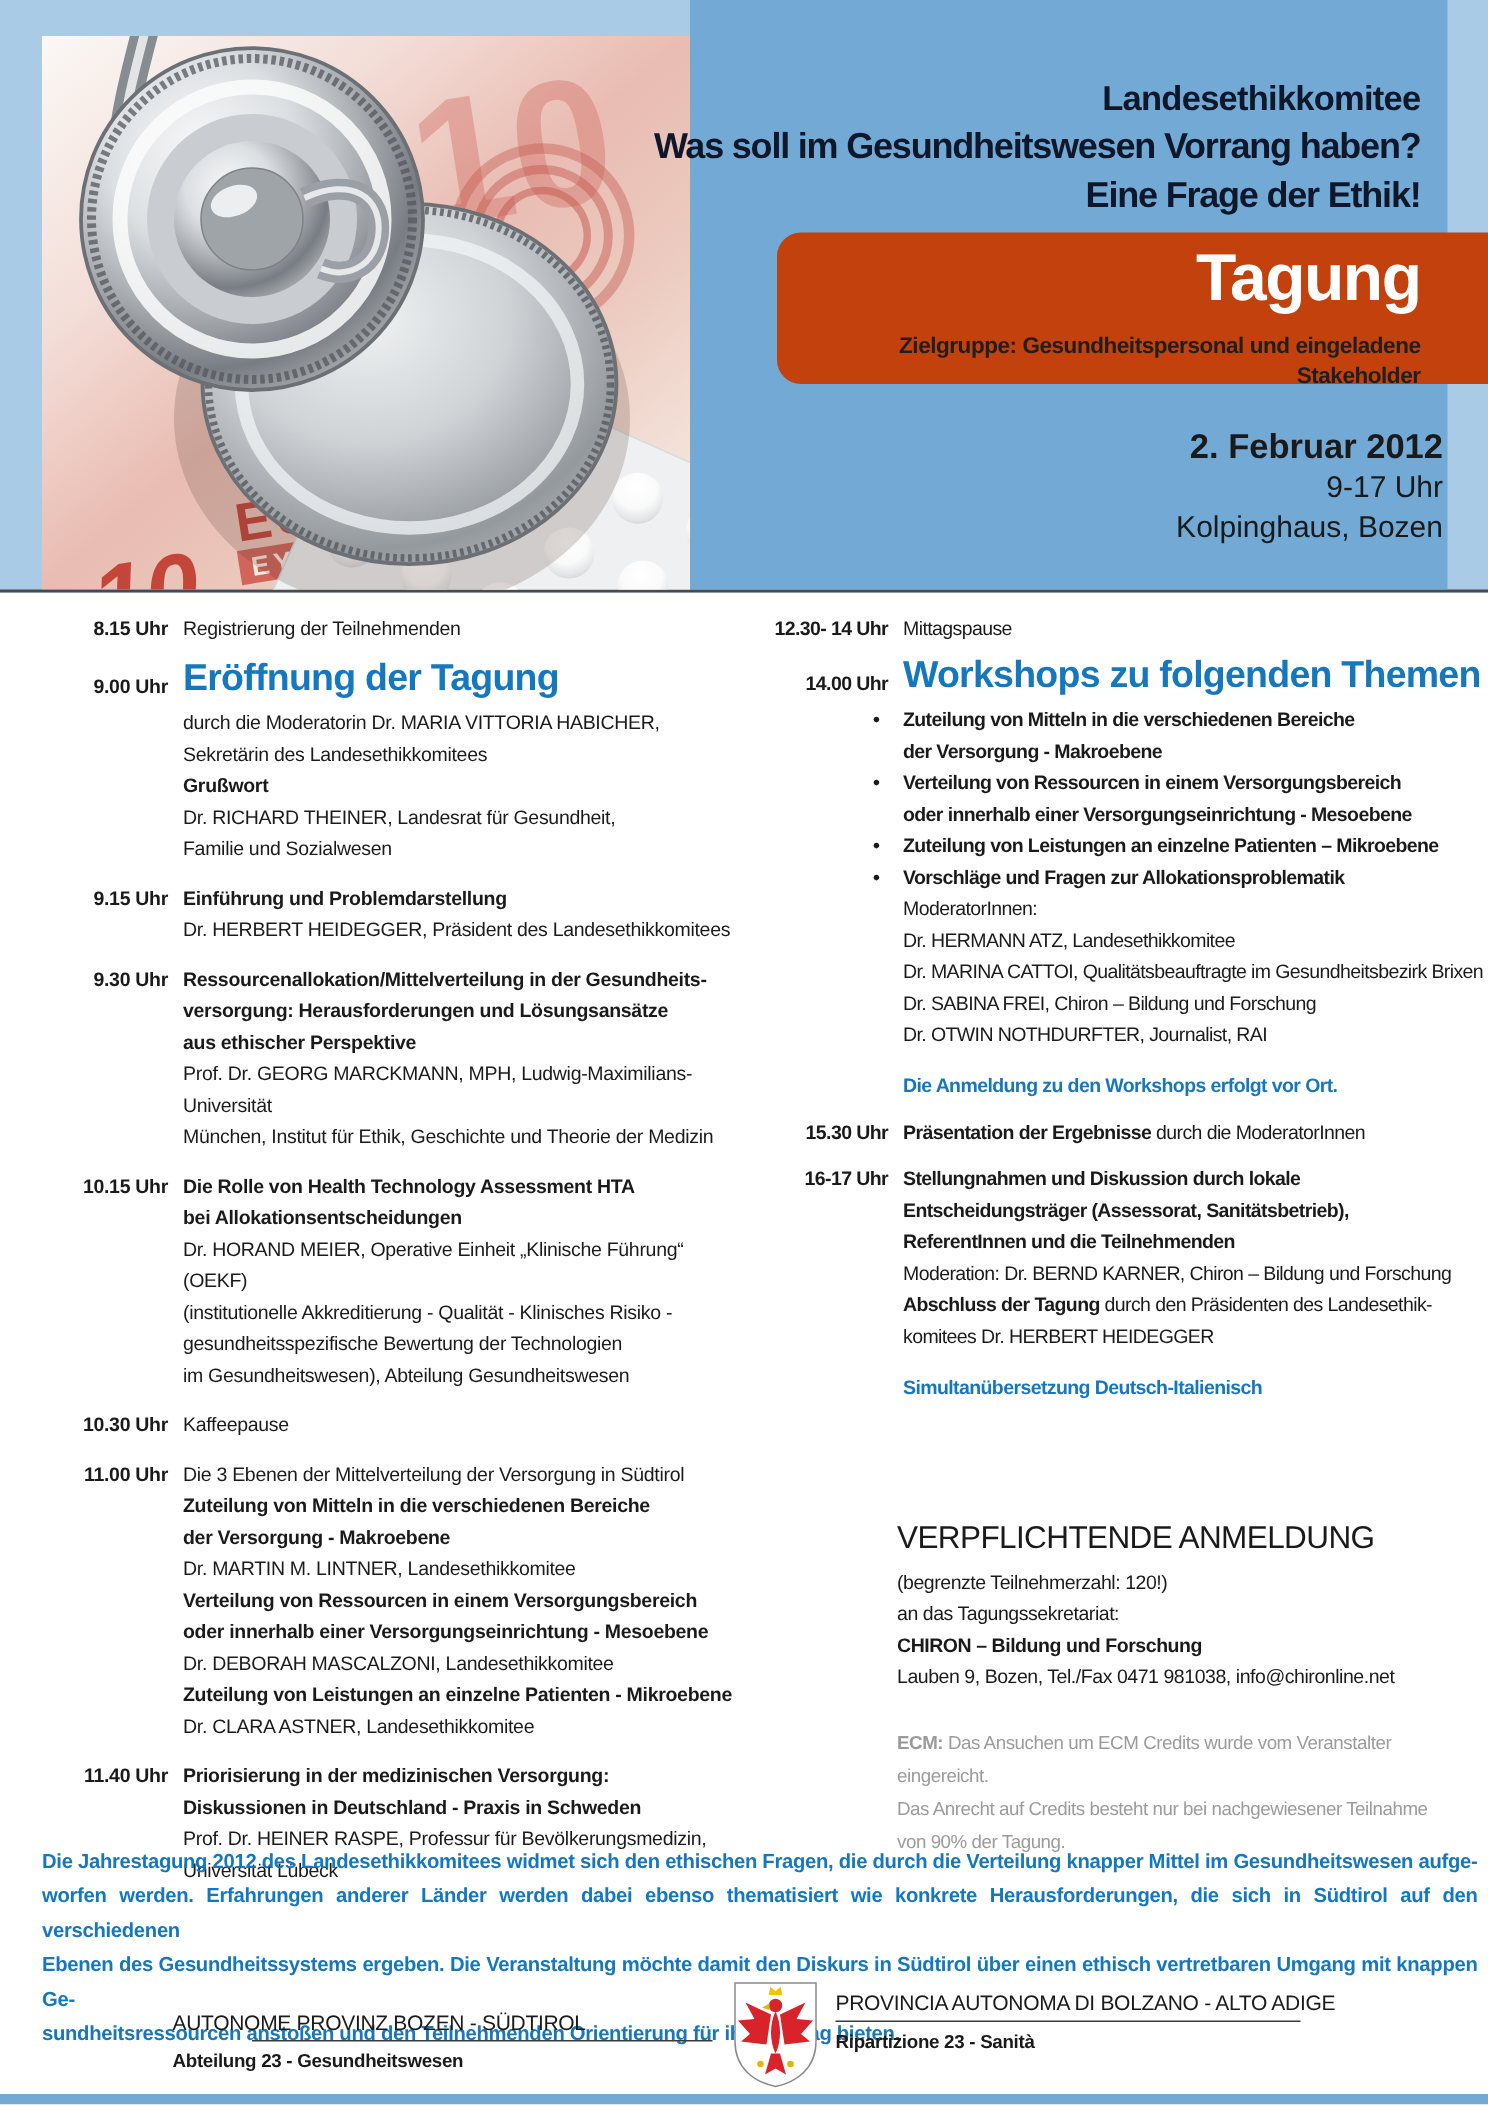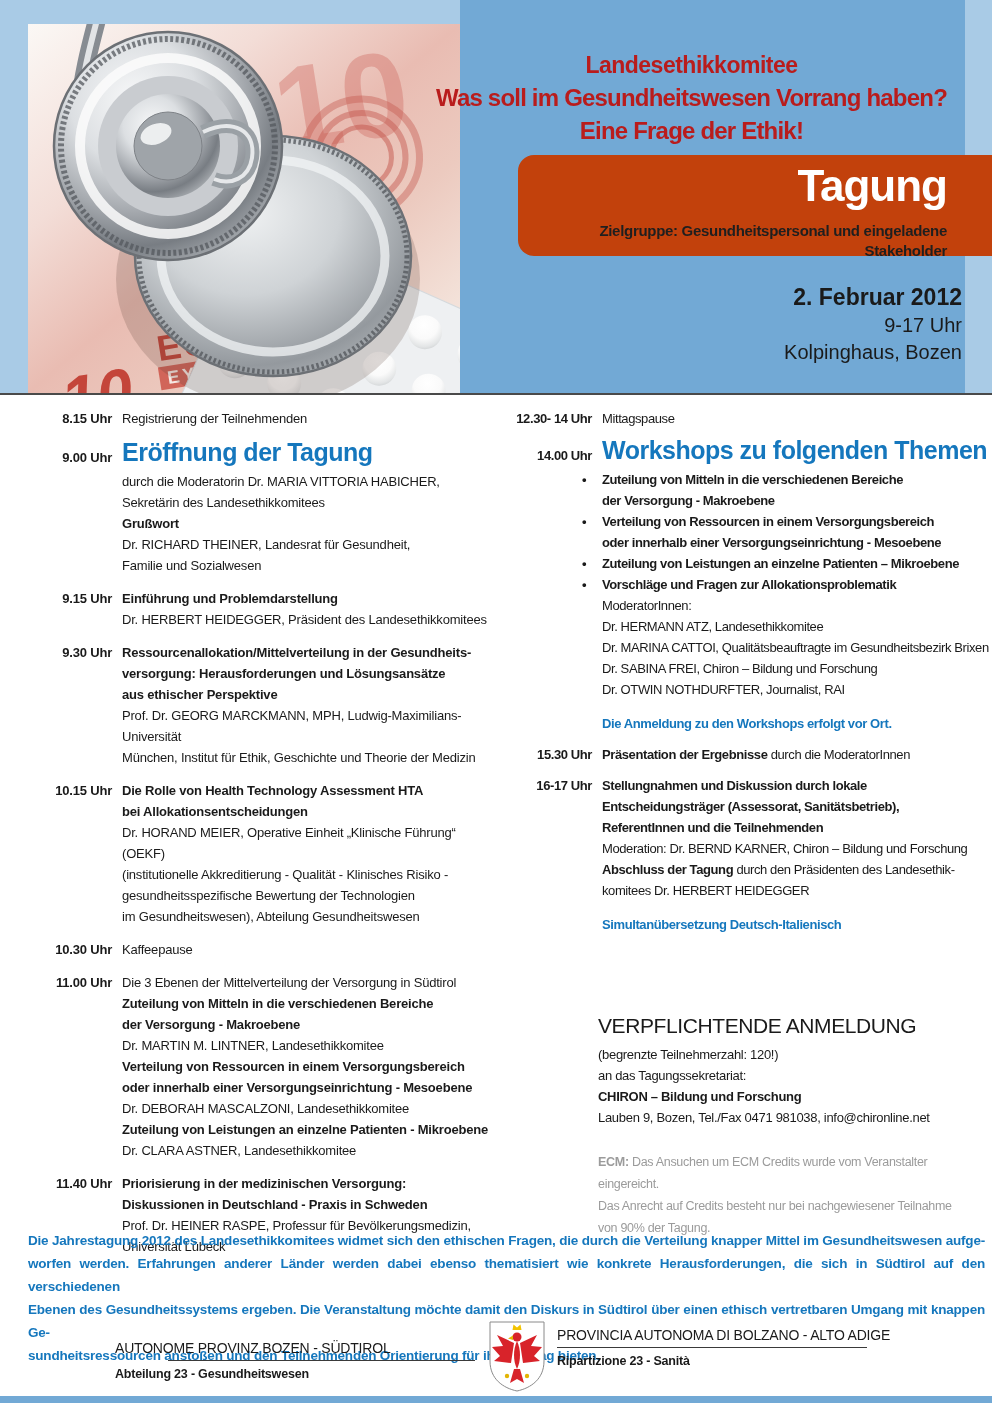--- a/index.html
+++ b/index.html
@@ -4,21 +4,21 @@
 <style>
   html,body{margin:0;padding:0;background:#e8e8e8;}
   .page{position:relative;width:992px;height:1403px;background:#fff;overflow:hidden;
         font-family:"Liberation Sans","DejaVu Sans",sans-serif;color:#1a1a1a;}
 
   
   .band{position:absolute;left:0;top:0;width:992px;height:393px;background:#A9CBE6;border-bottom:2px solid #4a4a4a;}
   .band-mid{position:absolute;left:460px;top:0;width:505px;height:393px;background:#72A9D5;}
   .photo{position:absolute;left:28px;top:24px;width:432px;height:369px;}
   .photo svg{display:block;}
-  .head-text{position:absolute;top:50px;right:45px;text-align:center;color:#b91c1c;font-weight:bold;}
+  .head-text{position:absolute;top:50px;right:45px;text-align:right;color:#0f172a;font-weight:bold;}
   .org{font-size:23px;line-height:31px;letter-spacing:-0.5px;}
   .q{font-size:24px;line-height:33px;letter-spacing:-0.8px;}
   .orange{position:absolute;left:518px;top:155px;right:0;height:101px;background:#c2410c;
           border-radius:16px 0 0 16px;text-align:right;padding-right:45px;box-sizing:border-box;}
   .tagung{font-size:44px;line-height:52px;font-weight:bold;color:#fff;letter-spacing:-1px;margin-top:5px;}
   .audience{font-size:15px;line-height:20px;font-weight:bold;color:#1f1f1f;letter-spacing:-0.3px;margin-top:9px;}
   .date-block{position:absolute;top:283px;right:30px;text-align:right;}
   .d1{font-size:23px;line-height:29px;font-weight:bold;}
   .d2{font-size:20px;line-height:27px;}
 

